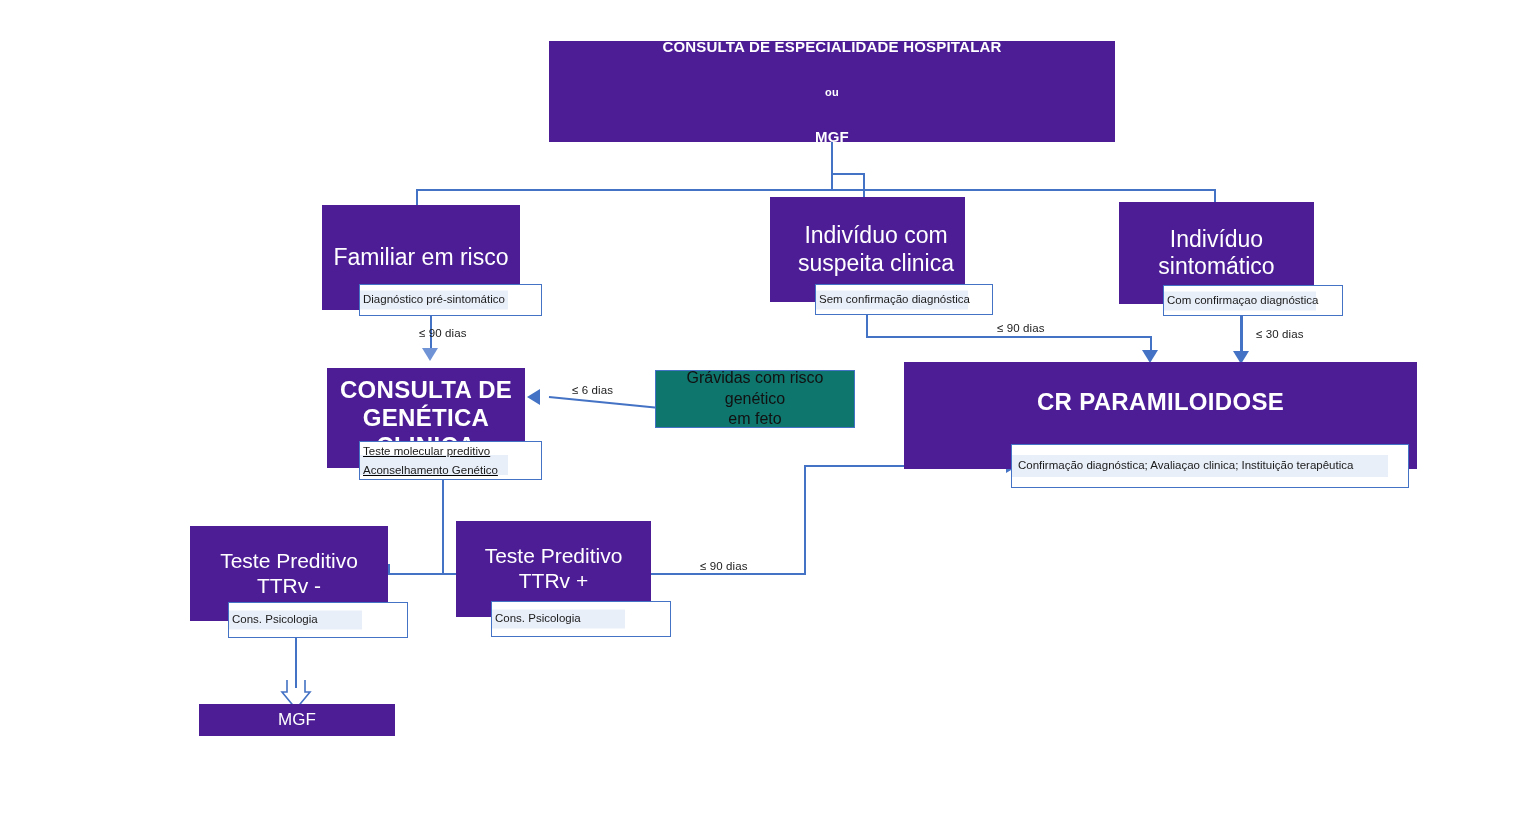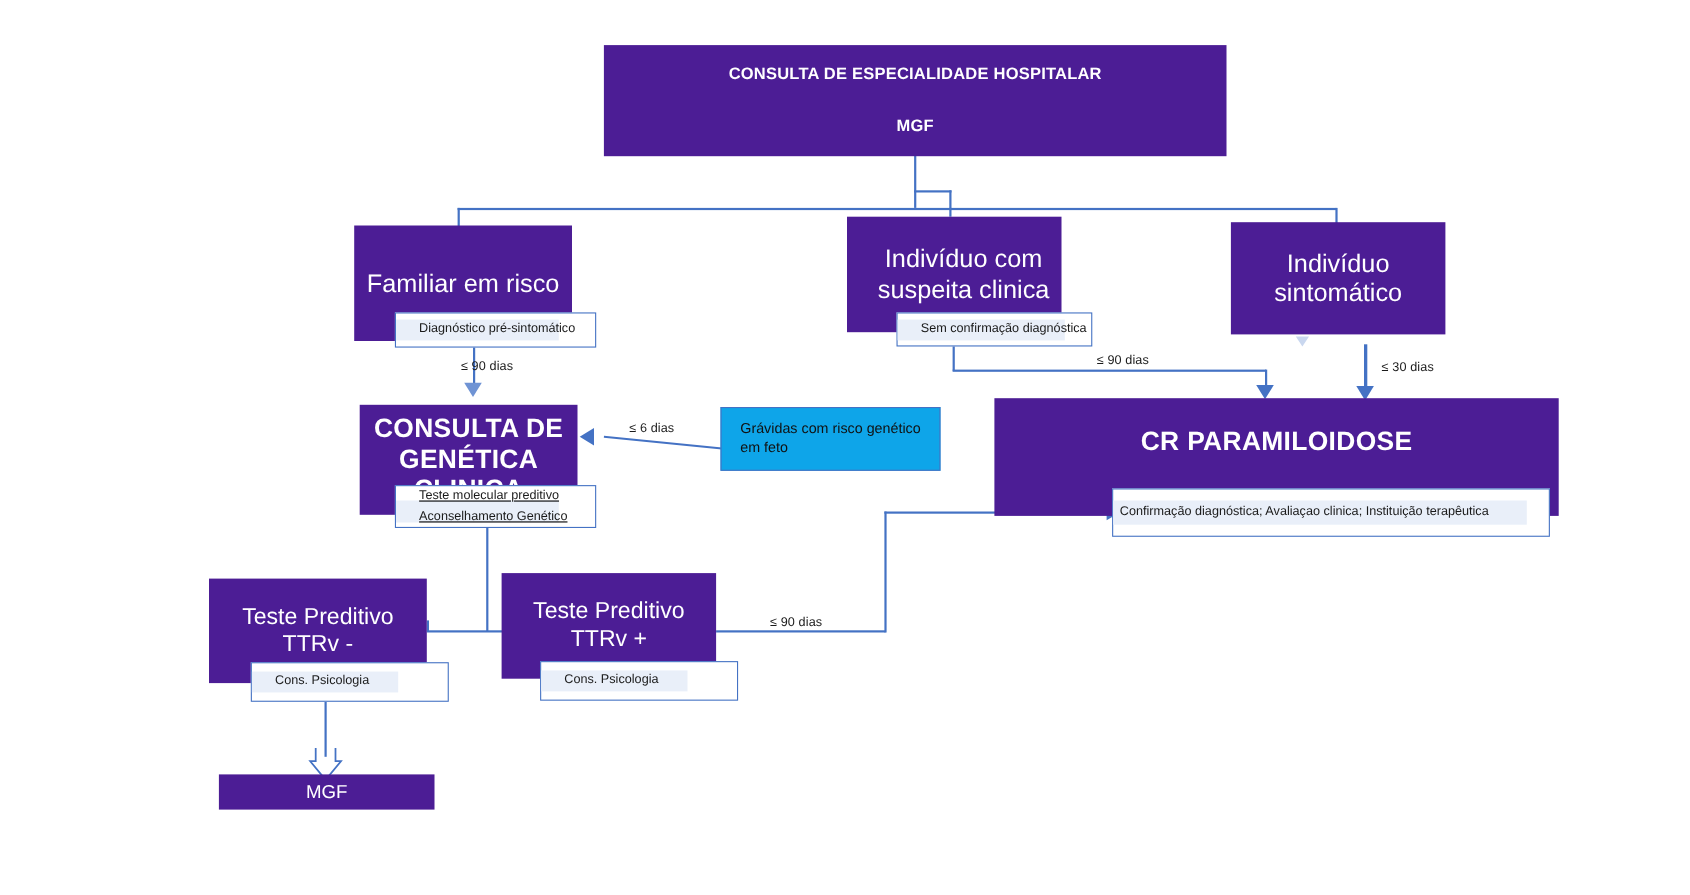--- a/index.html
+++ b/index.html
@@ -66,38 +66,38 @@
     top: 50%;
     transform: translateY(-50%);
     background: #E9EFF9;
     height: 19px;
   }
   .note .note-text {
     position: relative;
     z-index: 2;
     font-size: 11.5px;
     color: #1a1a1a;
-    padding-left: 21px;
+    padding-left: 3px;
     white-space: pre-line;
     line-height: 1.55;
   }
   .note.two-line { align-items: center; text-decoration: underline; }
   .note.two-line .note-text { line-height: 1.9; }
 
   
   .callout {
     position: absolute;
-    background: #0ea5e9;
+    background: #0f766e;
     border: 1.6px solid #4472C4;
     box-sizing: border-box;
     display: flex;
     align-items: center;
     justify-content: center;
-    text-align: left;
-    font-size: 13px;
+    text-align: center;
+    font-size: 16px;
     color: #111111;
     line-height: 1.3;
     z-index: 6;
     white-space: pre-line;
   }
 
   
   .ln {
     position: absolute;
     background: #4472C4;
@@ -200,20 +200,21 @@
   <div class="edge-label" style="left:700px; top:560px;">≤ 90 dias</div>
 
   <div class="ln v" style="left:295px; top:638px; height:50px;"></div>
   <svg class="arrow-outline" style="left:281px; top:680px; width:30px; height:32px; overflow:visible;">
     <polyline points="6,0 6,12 1,12 15,29 29,12 24,12 24,0" fill="none" stroke="#4472C4" stroke-width="1.6" stroke-linejoin="miter"></polyline>
   </svg>
 
   <div class="node top top-stack" style="left:549px; top:41px; width:566px; height:101px; flex-direction:column;">
     <span class="node-label" style="padding:0;">
       <span class="l1">CONSULTA DE ESPECIALIDADE HOSPITALAR</span>
+      <span class="l2">ou</span>
       <span class="l3">MGF</span>
     </span>
   </div>
 
   <div class="node plain" style="left:322px; top:205px; width:198px; height:105px;">
     <span class="node-label">Familiar em risco</span>
   </div>
 
   <div class="node plain" style="left:770px; top:197px; width:195px; height:105px;padding-left:17px;">
     <span class="node-label">Indivíduo com
@@ -251,20 +252,24 @@
   <div class="note" style="left:359px; top:284px; width:183px; height:32px;">
     <div class="band" style="width:148px;"></div>
     <span class="note-text">Diagnóstico pré-sintomático</span>
   </div>
 
   <div class="note" style="left:815px; top:284px; width:178px; height:31px;">
     <div class="band" style="width:152px;"></div>
     <span class="note-text">Sem confirmação diagnóstica</span>
   </div>
 
+  <div class="note" style="left:1163px; top:285px; width:180px; height:31px;">
+    <div class="band" style="width:152px;"></div>
+    <span class="note-text">Com confirmaçao diagnóstica</span>
+  </div>
 
   <div class="note two-line" style="left:359px; top:441px; width:183px; height:39px;">
     <div class="band" style="width:148px; height:20px; top:13px; transform:none;"></div>
     <span class="note-text" style="line-height:1.62; padding-top:1px;">Teste molecular preditivo
 Aconselhamento Genético</span>
   </div>
 
   <div class="note" style="left:1011px; top:444px; width:398px; height:44px;text-align:center;">
     <div class="band" style="width:376px; height:22px;"></div>
     <span class="note-text" style="padding-left:6px;">Confirmação diagnóstica; Avaliaçao clinica; Instituição terapêutica</span>

